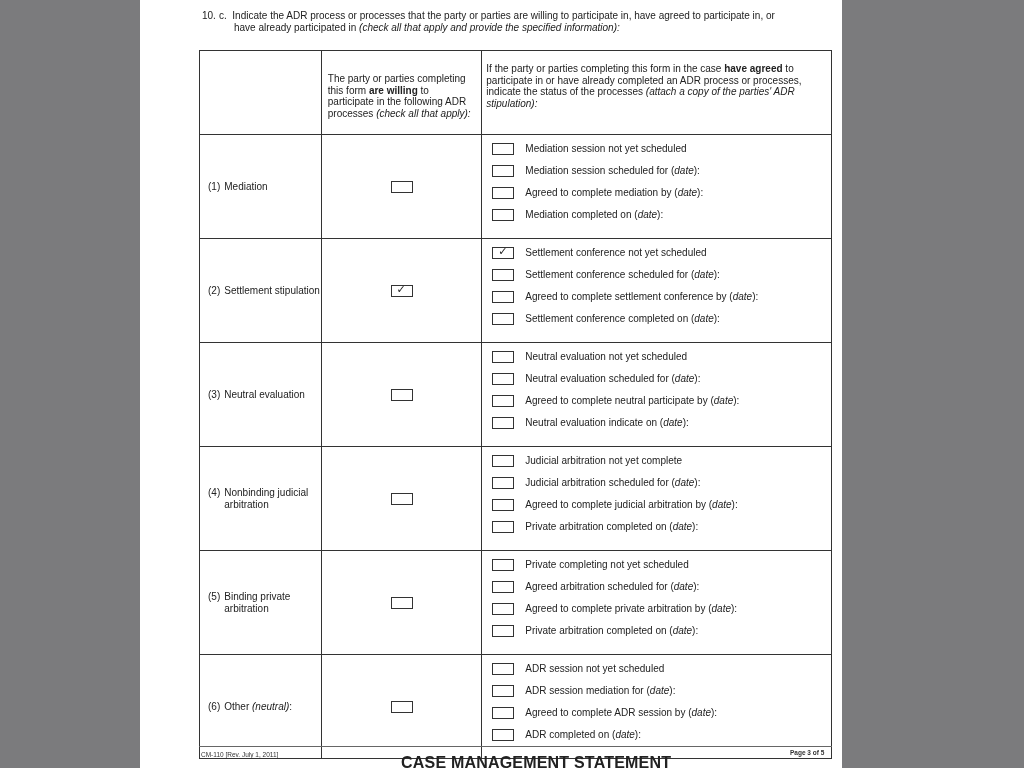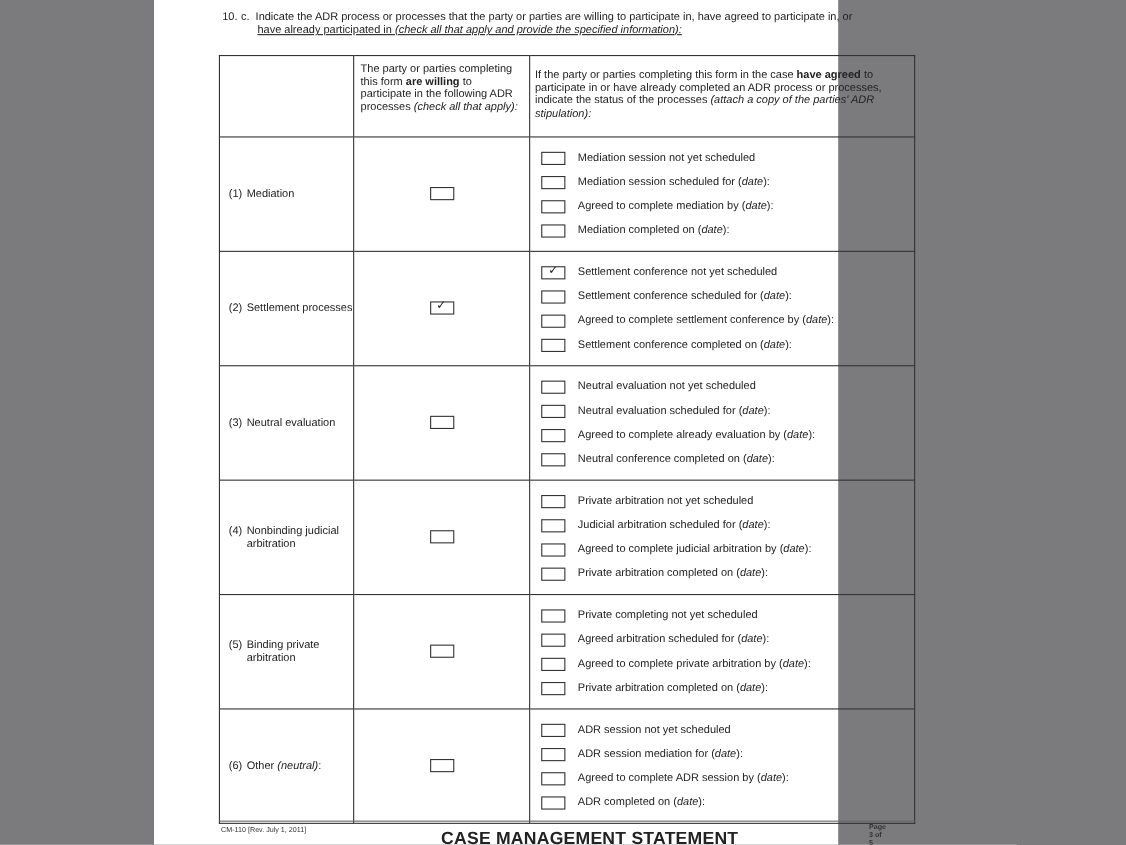--- a/index.html
+++ b/index.html
@@ -4,66 +4,66 @@
 <style>
   html, body { margin: 0; padding: 0; }
   body {
     width: 1024px; height: 768px; overflow: hidden;
     background: #7b7b7d;
     font-family: "Liberation Sans", sans-serif;
     color: #222;
     position: relative;
   }
   .page {
-    position: absolute; left: 140px; top: 0; width: 622px; height: 768px;
+    position: absolute; left: 140px; top: 0; width: 702px; height: 768px;
     background: #ffffff;
   }
   .intro {
     position: absolute; left: 62px; top: 10px; width: 640px;
     font-size: 10px; line-height: 12px; color: #222;
   }
   .intro .num { position: absolute; left: 0; top: 0; }
   .intro .line1 { position: absolute; left: 17px; top: 0; white-space: nowrap; }
-  .intro .line2 { position: absolute; left: 32px; top: 12px; white-space: nowrap; text-decoration: underline; }
+  .intro .line2 { position: absolute; left: 32px; top: 12px; white-space: nowrap; }
   i { font-style: italic; }
   b { font-weight: bold; }
 
   table.adr {
     position: absolute; left: 59px; top: 50px;
     border-collapse: collapse;
     width: 633px;
     font-size: 10px; line-height: 11.5px;
   }
   table.adr td {
     border: 1.5px solid #333;
     vertical-align: top;
     padding: 0;
   }
   col.c1 { width: 122px; }
   col.c2 { width: 161px; }
   col.c3 { width: 350px; }
   tr.head td { height: 61px; }
-  tr.head td.h2 { padding: 6px 4px 0 6px; }
+  tr.head td.h2 { padding: 22px 4px 0 6px; }
   tr.head td.h3 { padding: 12px 4px 0 4px; }
   tr.row td { height: 103px; }
   td.label-cell { vertical-align: middle !important; padding-left: 8px !important; }
   .label-wrap { display: flex; font-size: 10px; line-height: 12px; }
   .label-wrap .idx { flex: 0 0 auto; margin-right: 4px; }
   td.willing-cell { vertical-align: middle !important; text-align: center; }
   .cb {
     display: inline-block; width: 20px; height: 10px;
     border: 1.3px solid #333; background: #fff;
     position: relative; vertical-align: middle;
     cursor: pointer;
   }
   .cb .tick {
     position: absolute; left: 5px; top: -4px; font-size: 11px; line-height: 14px; color: #222;
   }
   .status-list { padding: 8px 0 0 10px; }
-  .status-item { display: flex; align-items: center; height: 22px; }
+  .status-item { display: flex; align-items: flex-start; height: 22px; }
   .status-item .cb { margin-right: 11px; }
   .status-item .txt { white-space: nowrap; }
 
   .footer-rule {
     position: absolute; left: 59px; top: 746px; width: 633px; height: 0;
     border-top: 1.5px solid #666;
   }
   .form-id {
     position: absolute; left: 61px; top: 751px; font-size: 6.5px; color: #333;
   }
@@ -132,21 +132,21 @@
                 <span class="cb"></span>
                 <span class="txt"><span>Mediation completed on </span>(<i>date</i>):</span>
               </div>
             </div>
           </td>
         </tr>
         <tr class="row">
           <td class="label-cell">
             <div class="label-wrap">
               <span class="idx">(2)</span>
-              <span><span>Settlement processes</span></span>
+              <span><span>Settlement stipulation</span></span>
             </div>
           </td>
           <td class="willing-cell"><span class="cb"><span class="tick">✓</span></span></td>
           <td>
             <div class="status-list">
               <div class="status-item">
                 <span class="cb">
                   <span class="tick">✓</span>
                 </span>
                 <span class="txt"><span>Settlement conference not yet scheduled</span></span>
@@ -179,42 +179,42 @@
               <div class="status-item">
                 <span class="cb"></span>
                 <span class="txt"><span>Neutral evaluation not yet scheduled</span></span>
               </div>
               <div class="status-item">
                 <span class="cb"></span>
                 <span class="txt"><span>Neutral evaluation scheduled for </span>(<i>date</i>):</span>
               </div>
               <div class="status-item">
                 <span class="cb"></span>
-                <span class="txt"><span>Agreed to complete already evaluation by </span>(<i>date</i>):</span>
-              </div>
-              <div class="status-item">
-                <span class="cb"></span>
-                <span class="txt"><span>Neutral conference completed on </span>(<i>date</i>):</span>
+                <span class="txt"><span>Agreed to complete neutral participate by </span>(<i>date</i>):</span>
+              </div>
+              <div class="status-item">
+                <span class="cb"></span>
+                <span class="txt"><span>Neutral evaluation indicate on </span>(<i>date</i>):</span>
               </div>
             </div>
           </td>
         </tr>
         <tr class="row">
           <td class="label-cell">
             <div class="label-wrap">
               <span class="idx">(4)</span>
               <span><span>Nonbinding judicial arbitration</span></span>
             </div>
           </td>
           <td class="willing-cell"><span class="cb"></span></td>
           <td>
             <div class="status-list">
               <div class="status-item">
                 <span class="cb"></span>
-                <span class="txt"><span>Private arbitration not yet scheduled</span></span>
+                <span class="txt"><span>Judicial arbitration not yet complete</span></span>
               </div>
               <div class="status-item">
                 <span class="cb"></span>
                 <span class="txt"><span>Judicial arbitration scheduled for </span>(<i>date</i>):</span>
               </div>
               <div class="status-item">
                 <span class="cb"></span>
                 <span class="txt"><span>Agreed to complete judicial arbitration by </span>(<i>date</i>):</span>
               </div>
               <div class="status-item">

